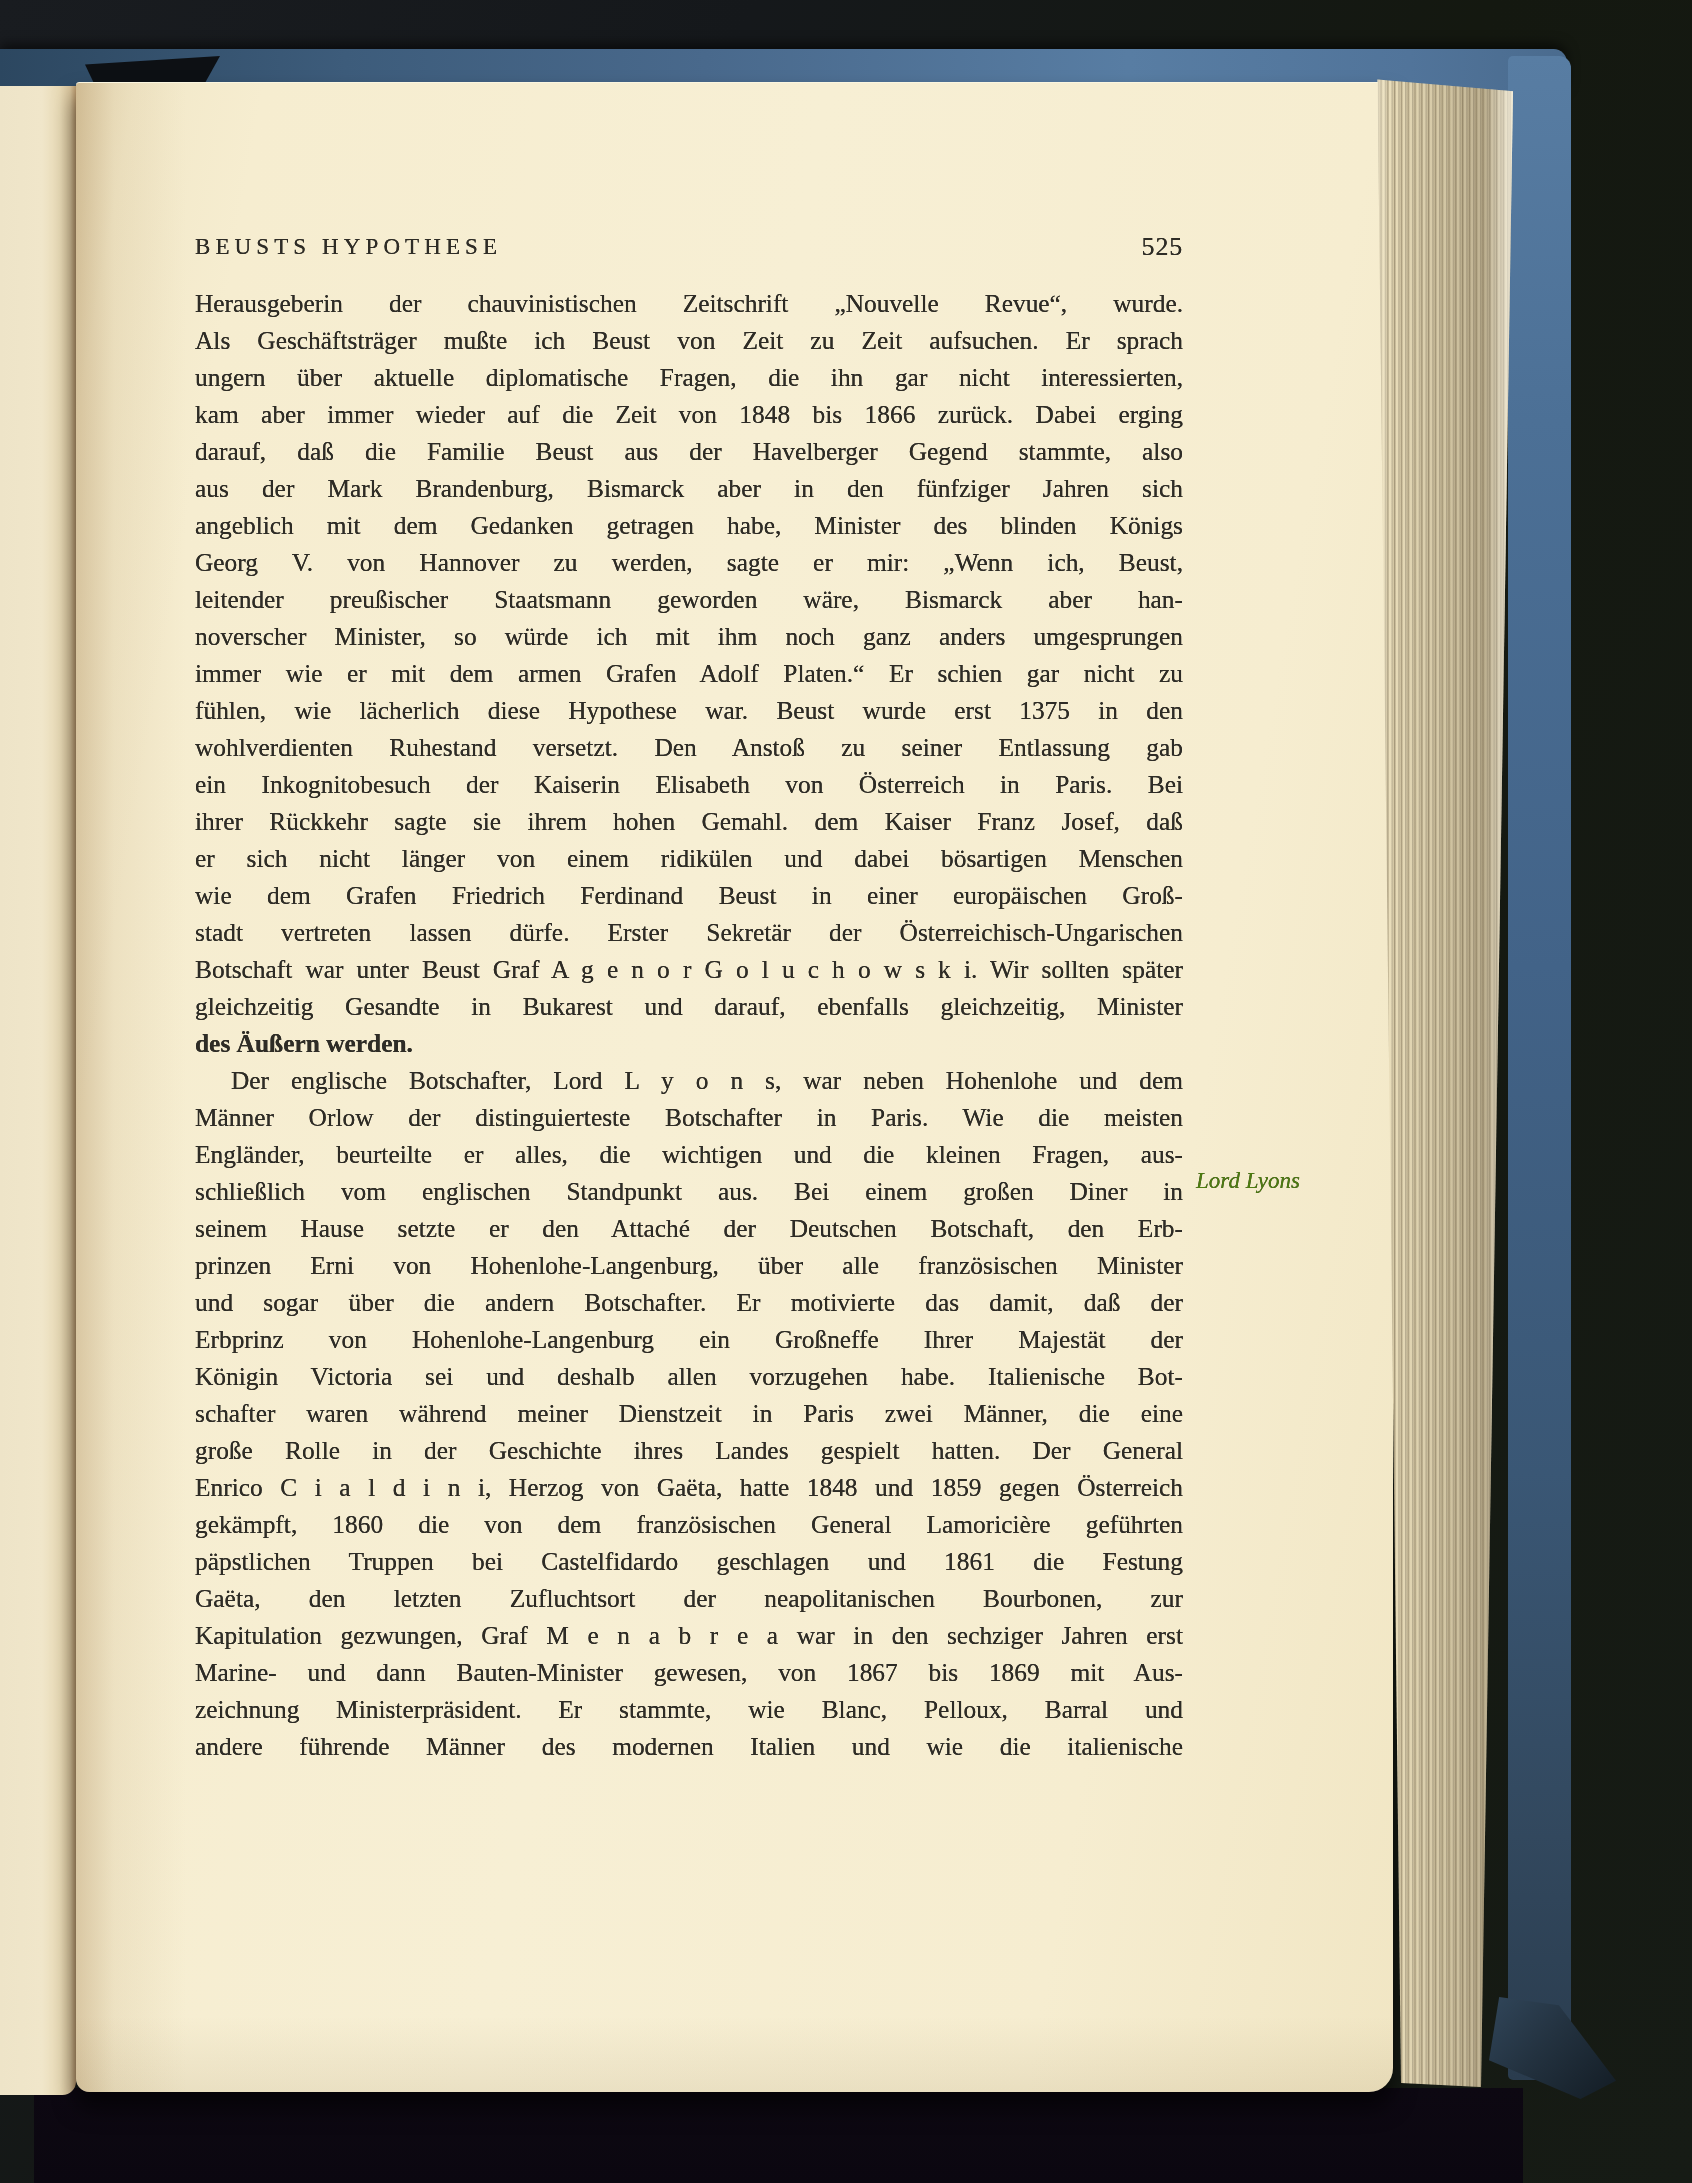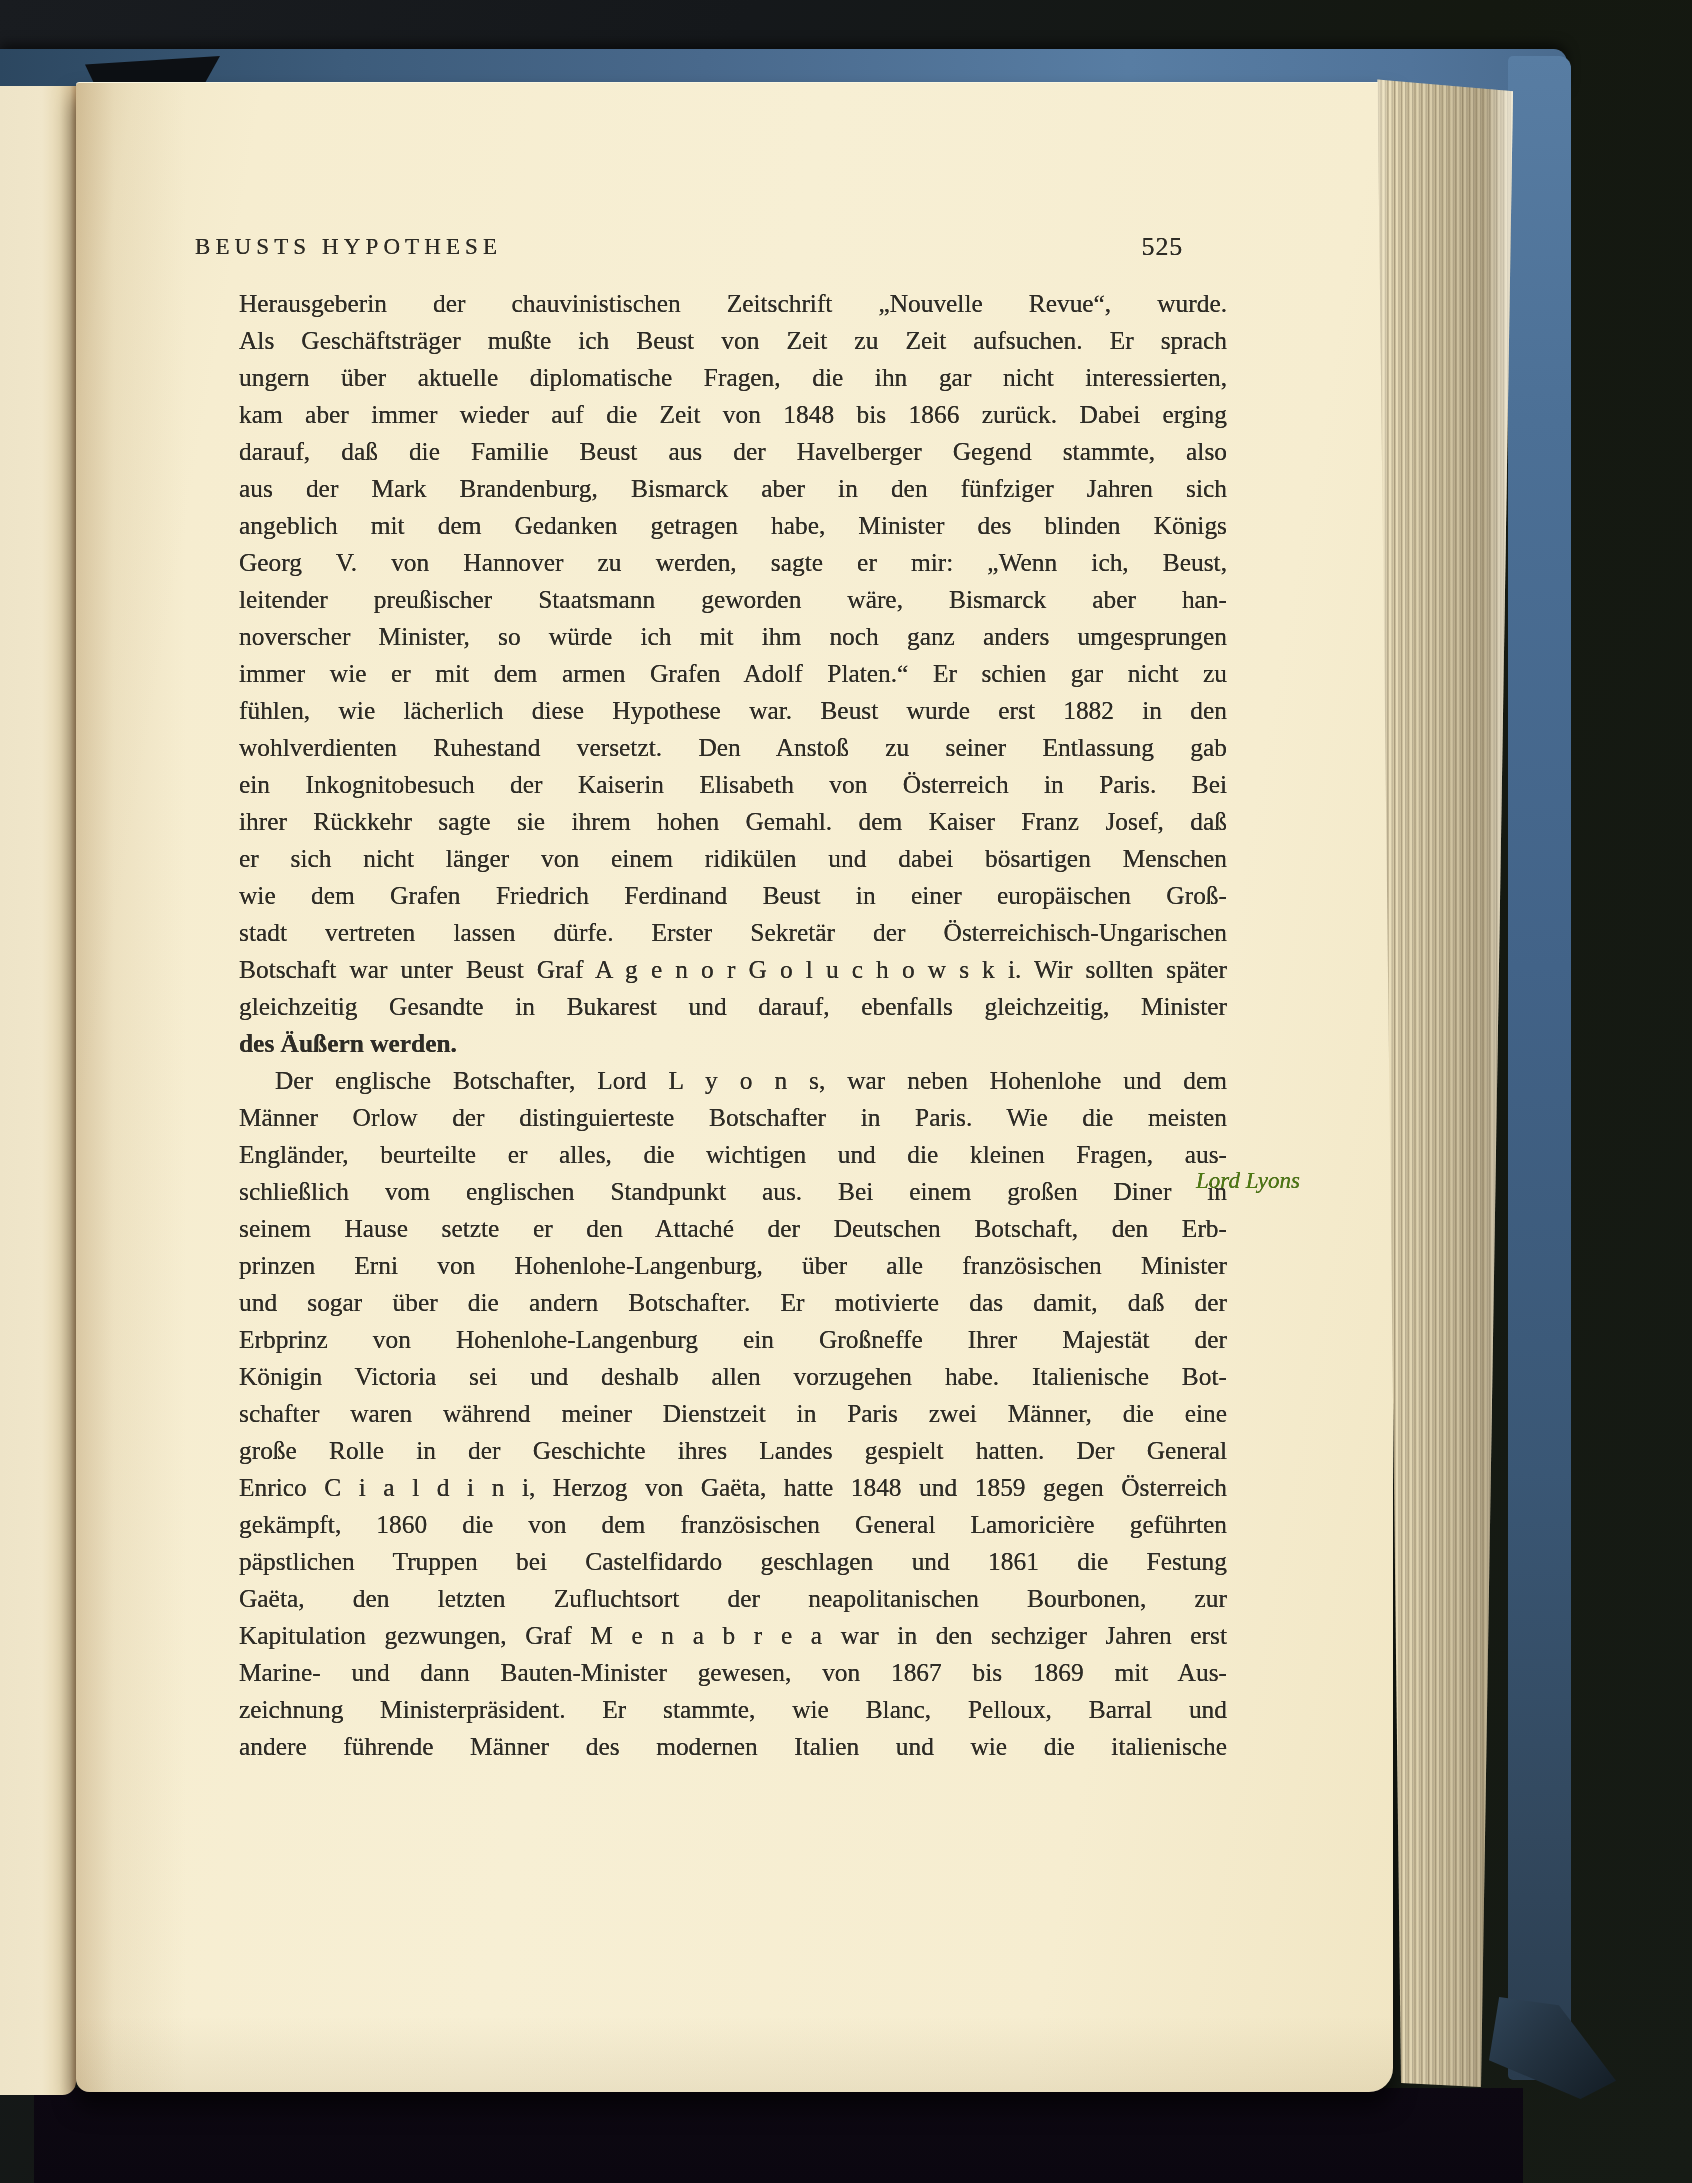--- a/index.html
+++ b/index.html
@@ -100,21 +100,20 @@
   }
   .page-number{
     position:absolute;right:0;top:-1.7px;
     font-size:26px;letter-spacing:0.8px;
     text-shadow:0 0 0.4px #2e2c26;
   }
   .body-text{
     position:absolute;left:0;top:285px;width:100%;
     font-size:25.4px;
     text-shadow:0 0 0.5px #2e2c26;
-    margin-left:44px;
   }
   .line{
     height:37px;line-height:37px;
     text-align:justify;text-align-last:justify;
     white-space:normal;
   }
   .line.indent{ padding-left:36px; }
   .line.no-stretch{ text-align-last:left;font-weight:bold; }
   .margin-note{
     position:absolute;left:1196px;top:1168px;z-index:5;
@@ -149,21 +148,21 @@
       <div class="line">Als Geschäftsträger mußte ich Beust von Zeit zu Zeit aufsuchen. Er sprach</div>
       <div class="line">ungern über aktuelle diplomatische Fragen, die ihn gar nicht interessierten,</div>
       <div class="line">kam aber immer wieder auf die Zeit von 1848 bis 1866 zurück. Dabei erging</div>
       <div class="line">darauf, daß die Familie Beust aus der Havelberger Gegend stammte, also</div>
       <div class="line">aus der Mark Brandenburg, Bismarck aber in den fünfziger Jahren sich</div>
       <div class="line">angeblich mit dem Gedanken getragen habe, Minister des blinden Königs</div>
       <div class="line">Georg V. von Hannover zu werden, sagte er mir: „Wenn ich, Beust,</div>
       <div class="line">leitender preußischer Staatsmann geworden wäre, Bismarck aber han-</div>
       <div class="line">noverscher Minister, so würde ich mit ihm noch ganz anders umgesprungen</div>
       <div class="line">immer wie er mit dem armen Grafen Adolf Platen.“ Er schien gar nicht zu</div>
-      <div class="line">fühlen, wie lächerlich diese Hypothese war. Beust wurde erst 1882 in den</div>
+      <div class="line">fühlen, wie lächerlich diese Hypothese war. Beust wurde erst 1375 in den</div>
       <div class="line">wohlverdienten Ruhestand versetzt. Den Anstoß zu seiner Entlassung gab</div>
       <div class="line">ein Inkognitobesuch der Kaiserin Elisabeth von Österreich in Paris. Bei</div>
       <div class="line">ihrer Rückkehr sagte sie ihrem hohen Gemahl. dem Kaiser Franz Josef, daß</div>
       <div class="line">er sich nicht länger von einem ridikülen und dabei bösartigen Menschen</div>
       <div class="line">wie dem Grafen Friedrich Ferdinand Beust in einer europäischen Groß-</div>
       <div class="line">stadt vertreten lassen dürfe. Erster Sekretär der Österreichisch-Ungarischen</div>
       <div class="line">Botschaft war unter Beust Graf A g e n o r  G o l u c h o w s k i. Wir sollten später</div>
       <div class="line">gleichzeitig Gesandte in Bukarest und darauf, ebenfalls gleichzeitig, Minister</div>
       <div class="line no-stretch">des Äußern werden.</div>
       <div class="line indent">Der englische Botschafter, Lord L y o n s, war neben Hohenlohe und dem</div>

